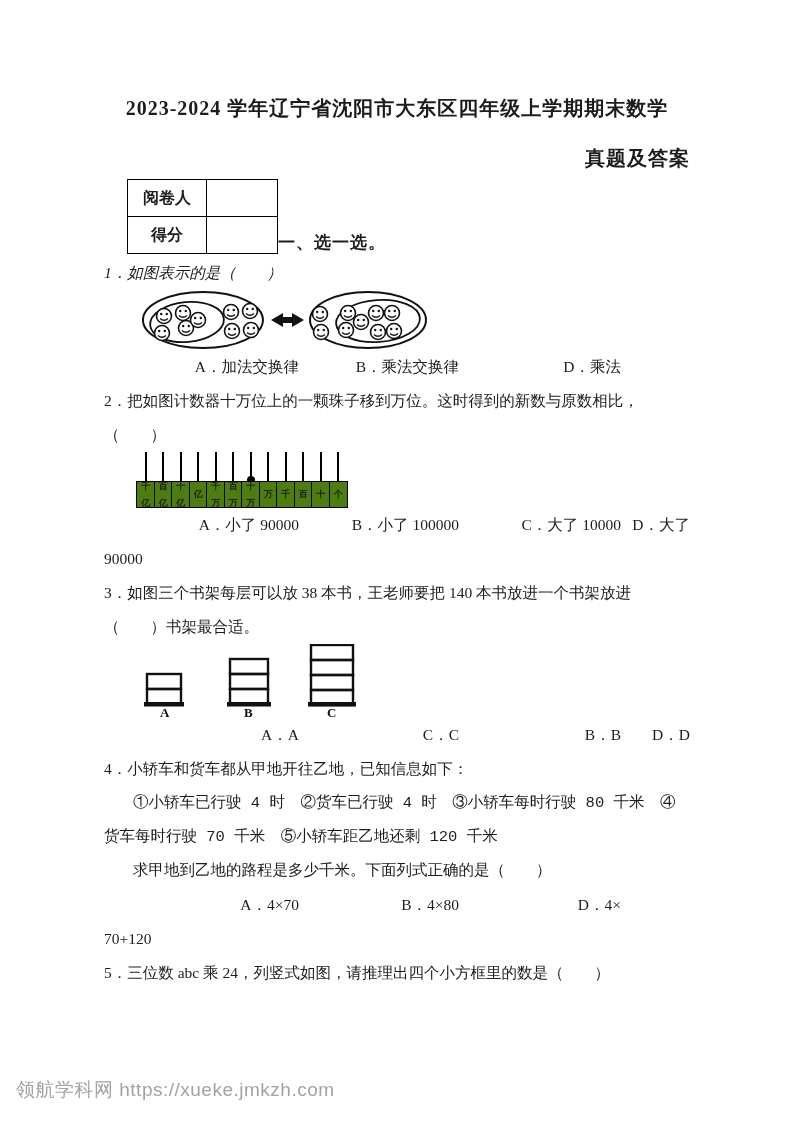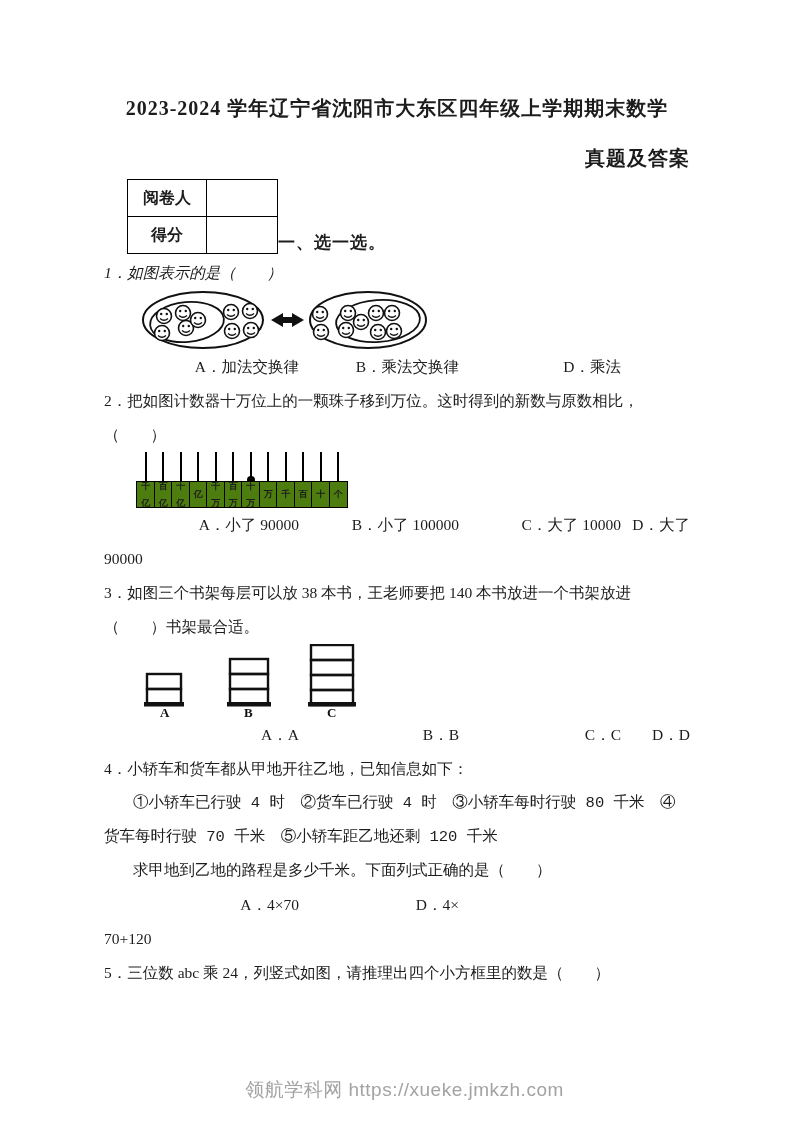--- a/index.html
+++ b/index.html
@@ -24,21 +24,21 @@
   .q1-img{margin:0 0 0 36px;}
   
   .counter{display:flex;margin:0 0 0 33px;height:56px;align-items:flex-end;}
   .cnt-cell{position:relative;width:17.5px;height:56px;}
   .rod{position:absolute;left:50%;transform:translateX(-50%);top:0;width:2px;height:32px;background:#000;}
   .bead{position:absolute;left:50%;transform:translateX(-50%);top:24px;width:8px;height:8px;border-radius:50%;background:#000;}
   .cnt-box{position:absolute;bottom:0;left:-0.8px;right:-0.8px;height:25px;border:1.6px solid #000;background:#4d7c0f;
            display:flex;align-items:center;justify-content:center;text-align:center;
            font-size:9px;line-height:17px;font-weight:bold;word-break:break-all;overflow:hidden;}
   .shelves{margin:0 0 0 31px;}
-  .footer{position:absolute;left:16px;right:0;top:1077px;text-align:center;
+  .footer{position:absolute;left:16px;right:0;top:1077px;
           font-family:"Liberation Sans","DejaVu Sans",sans-serif;font-size:19px;color:#a3a3a3;letter-spacing:0.5px;}
 </style>
 </head>
 <body>
 
 <div class="page">
   <div class="content">
 
     <div class="title title1">2023-2024 学年辽宁省沈阳市大东区四年级上学期期末数学</div>
     <div class="title title2">真题及答案</div>
@@ -189,31 +189,32 @@
       <rect x="173" y="58" width="48" height="4.5" fill="#111"></rect>
       <g font-size="13" font-weight="bold" fill="#111" font-family="Liberation Serif, serif">
         <text x="25" y="73">A</text>
         <text x="109" y="73">B</text>
         <text x="192" y="73">C</text>
       </g>
     </svg>
 
     <div class="opts">
       <span>A．A</span>
+      <span>C．C</span>
       <span>B．B</span>
-      <span>C．C</span>
       <span>D．D</span>
     </div>
 
     <p class="q">4．小轿车和货车都从甲地开往乙地，已知信息如下：</p>
     <p class="q indent">①小轿车已行驶 4 时　②货车已行驶 4 时　③小轿车每时行驶 80 千米　④货车每时行驶 70 千米　⑤小轿车距乙地还剩 120 千米</p>
     <p class="q indent">求甲地到乙地的路程是多少千米。下面列式正确的是（　　）</p>
 
     <div class="opts">
       <span>A．4×70</span>
+      <span>B．4×80</span>
       <span>D．4×</span>
     </div>
     <p class="q">70+120</p>
 
     <p class="q">5．三位数 abc 乘 24，列竖式如图，请推理出四个小方框里的数是（　　）</p>
 
   </div>
 
   <div class="footer">领航学科网 https://xueke.jmkzh.com</div>
 </div>

